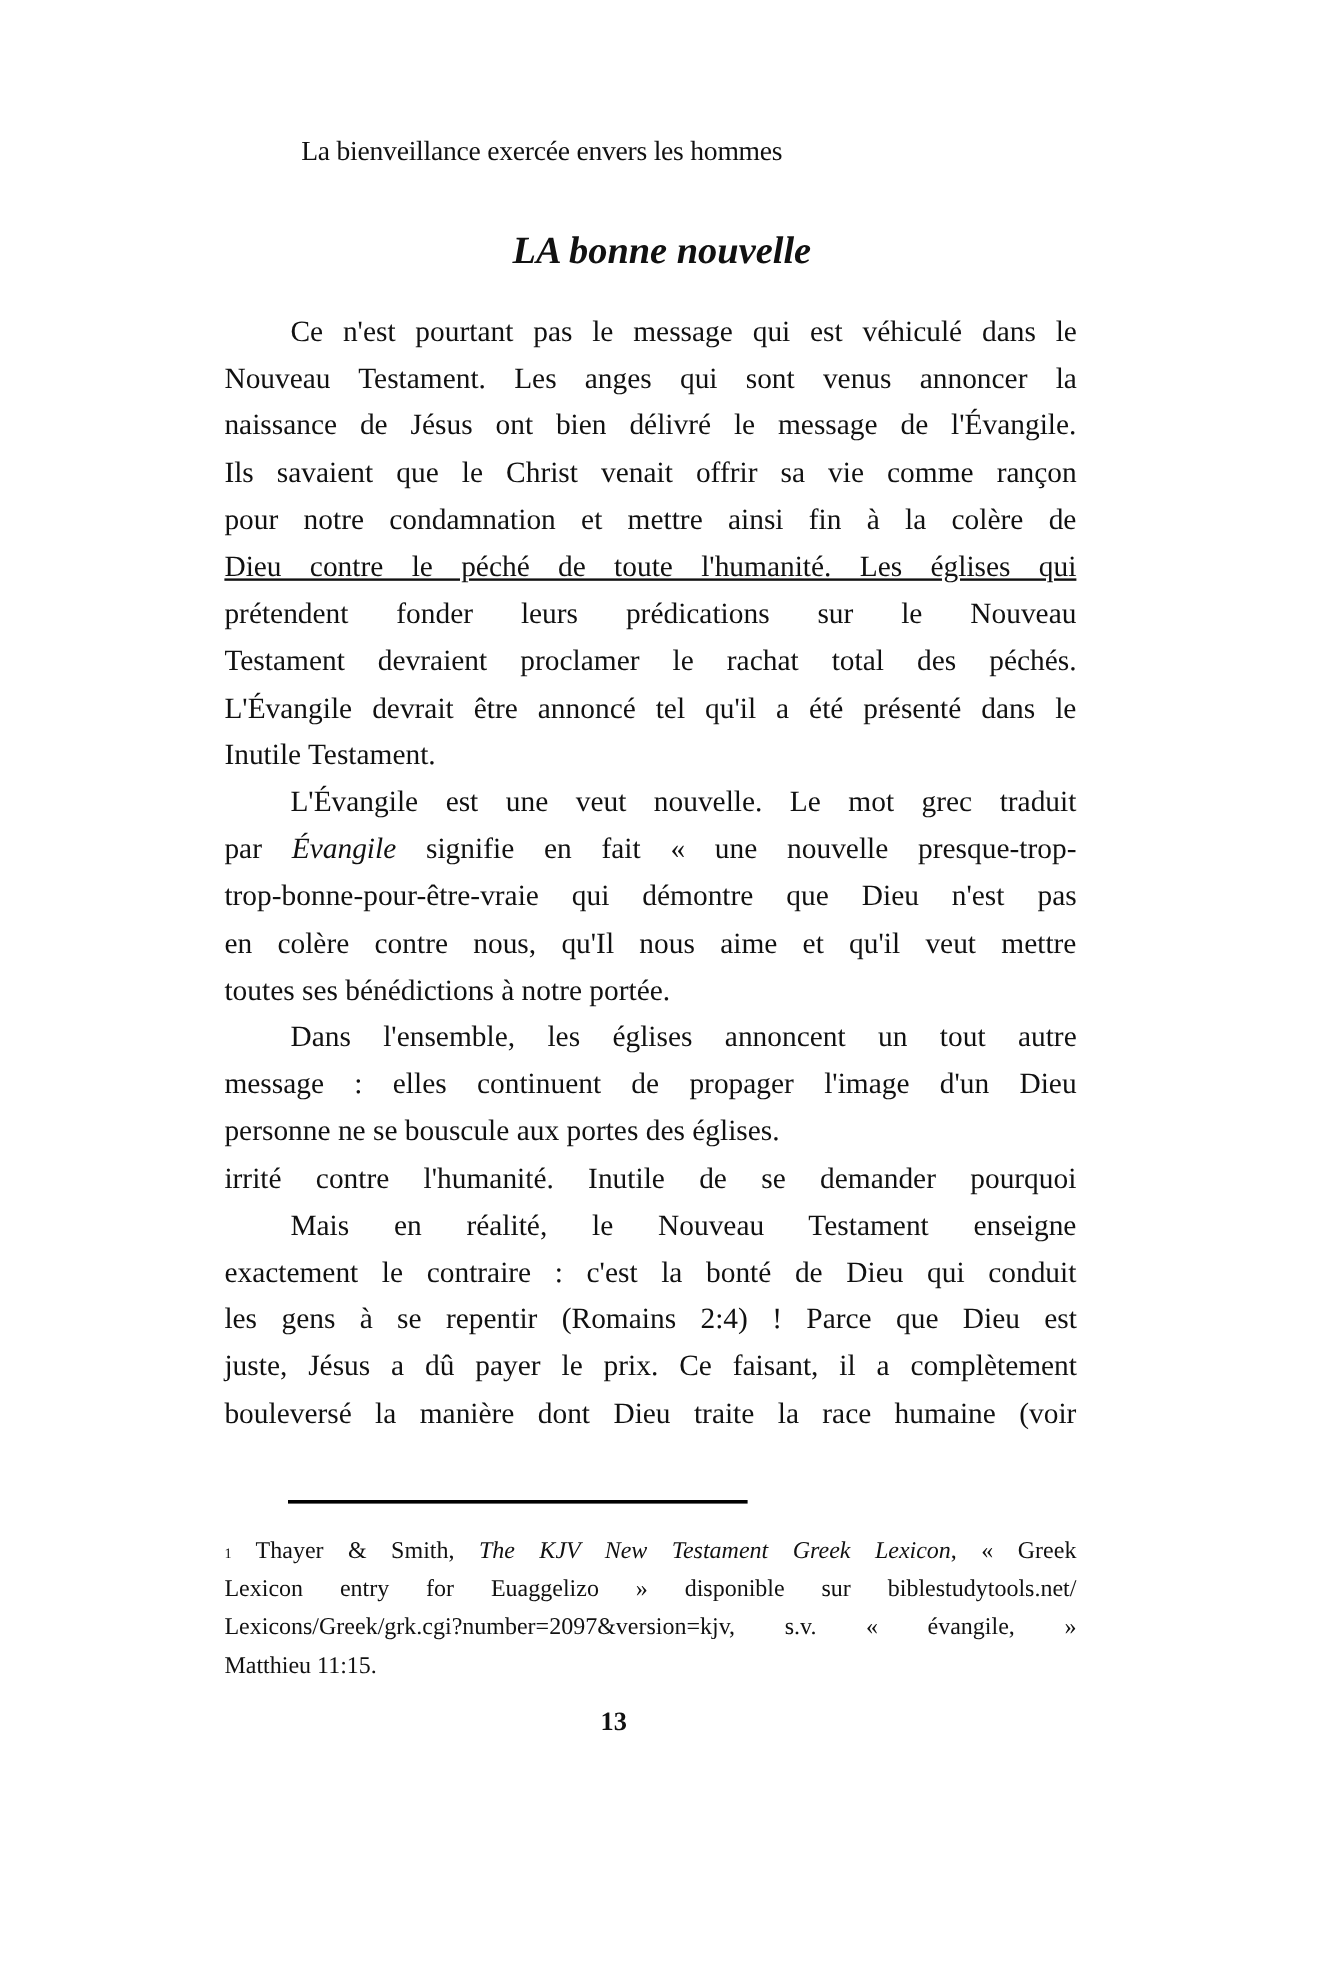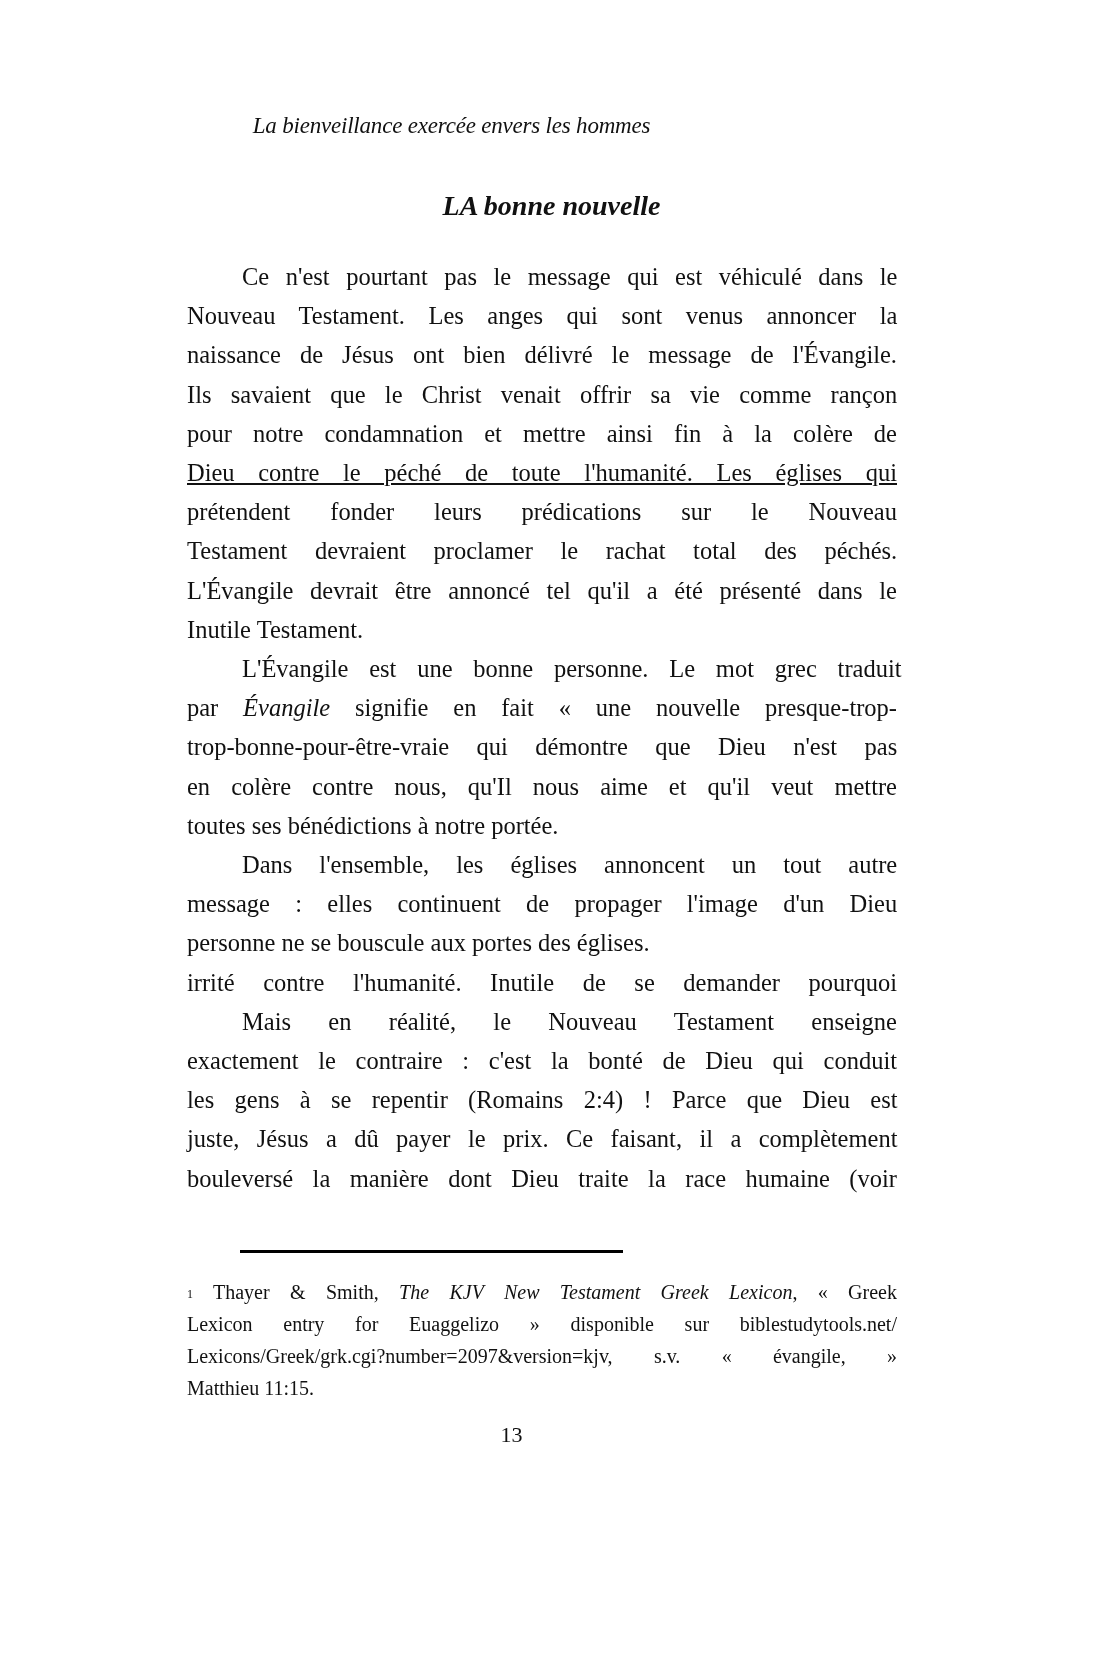--- a/index.html
+++ b/index.html
@@ -1,28 +1,28 @@
 <!DOCTYPE html>
 <html><head>
 <meta charset="utf-8">
 <style>
   html, body { margin:0; padding:0; background:#ffffff; }
   body { width:1103px; height:1653px; position:relative; overflow:hidden; font-family:"Liberation Serif", serif; color:#111; }
-  .running-head { position:absolute; top:113px; left:0; width:903px; text-align:center; font-style:italic; font-size:23px; letter-spacing:-0.2px; }
-  .title { position:absolute; top:190px; left:0; width:1103px; text-align:center; font-style:italic; font-weight:bold; font-size:28px; }
+  .running-head { position:absolute; top:113px; left:0; width:903px; text-align:center; font-size:23px; letter-spacing:-0.2px; }
+  .title { position:absolute; top:190px; left:0; width:1103px; text-align:center; font-style:italic; font-weight:bold; font-size:32px; }
   .body { position:absolute; top:257px; left:187px; width:710px; font-size:24.5px; line-height:39.2px; text-align:justify; }
   .body .line { display:block; text-align:justify; text-align-last:justify; white-space:nowrap; }
   .body .line.last { text-align-last:left; }
   .body .line.indent { padding-left:55px; }
   .rule { position:absolute; top:1250px; left:240px; width:383px; height:3px; background:#000; }
   .footnote { position:absolute; top:1276px; left:187px; width:710px; font-size:20px; line-height:32px; }
   .footnote .line { display:block; text-align:justify; text-align-last:justify; white-space:nowrap; }
   .footnote .line.last { text-align-last:left; }
   .sup { font-size:12px; vertical-align:top; position:relative; top:2px; }
-  .page-number { position:absolute; top:1422px; left:0; width:1023px; text-align:center; font-size:22px; }
+  .page-number { position:absolute; top:1422px; left:0; width:1023px; text-align:center; font-size:22px;font-weight:bold; }
   i { font-style:italic; }
 </style>
 </head>
 <body>
 
 <div class="running-head">La bienveillance exercée envers les hommes</div>
 <div class="title">LA bonne nouvelle</div>
 
 <div class="body">
   <div>
@@ -31,21 +31,21 @@
     <span class="line" style="display: block; word-spacing: 12.8889px;">naissance de Jésus ont bien délivré le message de l'Évangile.</span>
     <span class="line" style="display: block; word-spacing: 13.1px;">Ils savaient que le Christ venait offrir sa vie comme rançon</span>
     <span class="line" style="display: block; word-spacing: 14.9px;">pour notre condamnation et mettre ainsi fin à la colère de</span>
     <span class="line" style="display: block; word-spacing: 17.4444px; text-decoration: underline;">Dieu contre le péché de toute l'humanité. Les églises qui</span>
     <span class="line" style="display: block; word-spacing: 33.6667px;">prétendent fonder leurs prédications sur le Nouveau</span>
     <span class="line" style="display: block; word-spacing: 21.4286px;">Testament devraient proclamer le rachat total des péchés.</span>
     <span class="line" style="display: block; word-spacing: 10.5px;">L'Évangile devrait être annoncé tel qu'il a été présenté dans le</span>
     <span class="line last" style="display: block;">Inutile Testament.</span>
   </div>
   <div>
-    <span class="line indent" style="display: block; word-spacing: 14.625px;">L'Évangile est une bonne personne. Le mot grec traduit</span>
+    <span class="line indent" style="display: block; word-spacing: 14.625px;">L'Évangile est une veut nouvelle. Le mot grec traduit</span>
     <span class="line" style="display: block; word-spacing: 18.625px;"><span>par</span> <i>Évangile</i> <span>signifie en fait « une nouvelle presque-trop-</span></span>
     <span class="line" style="display: block; word-spacing: 21.3333px;">trop-bonne-pour-être-vraie qui démontre que Dieu n'est pas</span>
     <span class="line" style="display: block; word-spacing: 14.9px;">en colère contre nous, qu'Il nous aime et qu'il veut mettre</span>
     <span class="line last" style="display: block;">toutes ses bénédictions à notre portée.</span>
   </div>
   <div>
     <span class="line indent" style="display: block; word-spacing: 20.8571px;">Dans l'ensemble, les églises annoncent un tout autre</span>
     <span class="line" style="display: block; word-spacing: 19.125px;">message : elles continuent de propager l'image d'un Dieu</span>
     <span class="line last" style="display: block;">personne ne se bouscule aux portes des églises.</span>
     <span class="line" style="display: block; word-spacing: 22.4286px;">irrité contre l'humanité. Inutile de se demander pourquoi</span>

